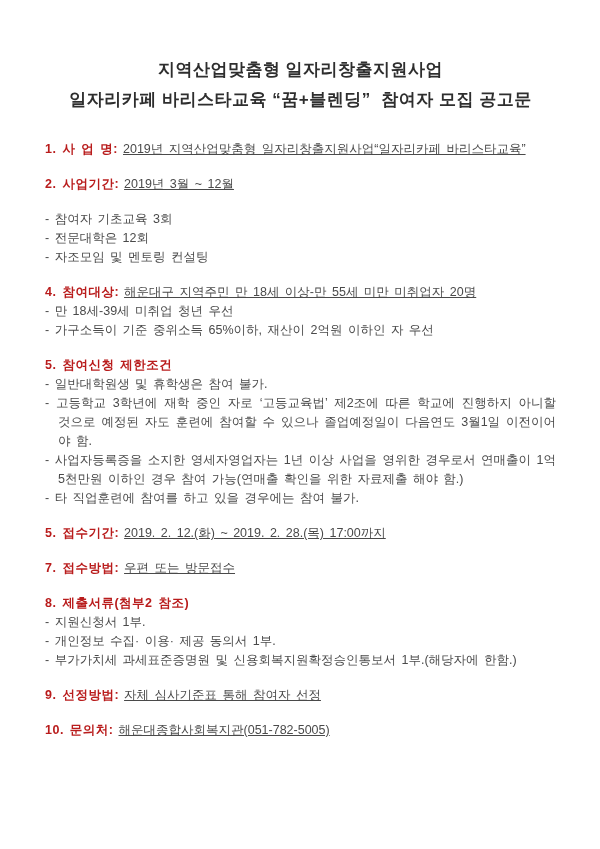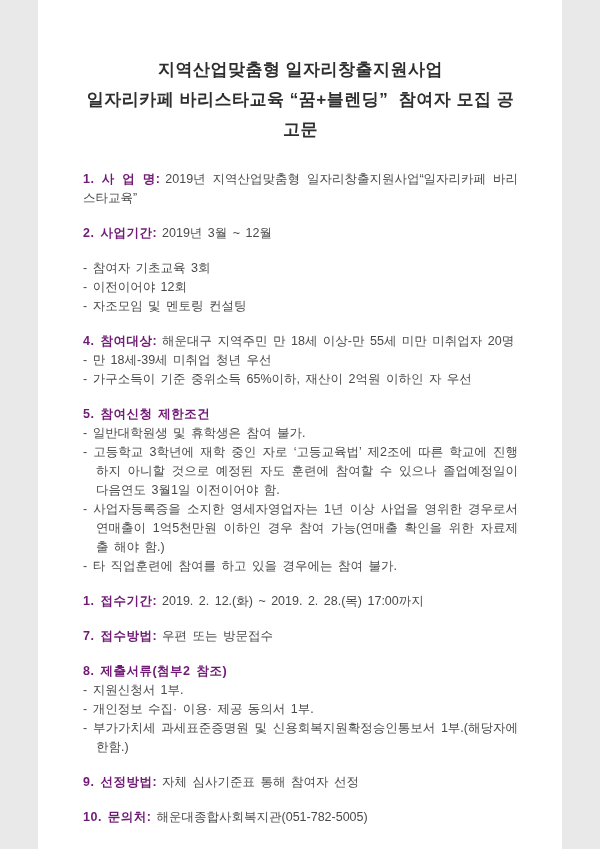--- a/index.html
+++ b/index.html
@@ -1,18 +1,18 @@
 <!DOCTYPE html>
 <html><head>
 <meta charset="utf-8">
 <style>
   * { margin: 0; padding: 0; box-sizing: border-box; }
   html, body { background: #e9e9e9; }
   .page {
-    width: 524px;
+    width: 600px;
     height: 849px;
     margin: 0 auto;
     background: #ffffff;
     font-family: "Liberation Sans", "DejaVu Sans", sans-serif;
     color: #4a4a4a;
     padding: 55px 44px 20px 45px;
     overflow: hidden;
   }
   .doc-title {
     text-align: center;
@@ -31,24 +31,24 @@
   }
   .sec-head {
     text-align: justify;
   }
   .sec-head.hang {
     padding-left: 72px;
     text-indent: -72px;
   }
   .sec-label {
     font-weight: bold;
-    color: #701a75;
+    color: #b91c1c;
     letter-spacing: 0.5px;
   }
-  .sec-text { margin-left: 5px; }
+  .sec-text { margin-left: 5px; text-decoration: underline; }
   .bullets { }
   .bullet {
     padding-left: 13px;
     text-indent: -13px;
     text-align: justify;
   }
 </style>
 </head>
 <body>
 
@@ -63,21 +63,21 @@
     <p class="sec-head"><span class="sec-label">1. 사 업 명:</span><span class="sec-text">2019년 지역산업맞춤형 일자리창출지원사업“일자리카페 바리스타교육”</span></p>
   </div>
 
   <div class="section">
     <p class="sec-head"><span class="sec-label">2. 사업기간:</span><span class="sec-text">2019년 3월 ~ 12월</span></p>
   </div>
 
   <div class="section">
     <div class="bullets">
       <p class="bullet">- 참여자 기초교육 3회</p>
-      <p class="bullet">- 이전이어야 12회</p>
+      <p class="bullet">- 전문대학은 12회</p>
       <p class="bullet">- 자조모임 및 멘토링 컨설팅</p>
     </div>
   </div>
 
   <div class="section">
     <p class="sec-head"><span class="sec-label">4. 참여대상:</span><span class="sec-text">해운대구 지역주민 만 18세 이상-만 55세 미만 미취업자 20명</span></p>
     <div class="bullets">
       <p class="bullet">- 만 18세-39세 미취업 청년 우선</p>
       <p class="bullet">- 가구소득이 기준 중위소득 65%이하, 재산이 2억원 이하인 자 우선</p>
     </div>
@@ -87,21 +87,21 @@
     <p class="sec-head"><span class="sec-label">5. 참여신청 제한조건</span></p>
     <div class="bullets">
       <p class="bullet">- 일반대학원생 및 휴학생은 참여 불가.</p>
       <p class="bullet">- 고등학교 3학년에 재학 중인 자로 ‘고등교육법’ 제2조에 따른 학교에 진행하지 아니할 것으로 예정된 자도 훈련에 참여할 수 있으나 졸업예정일이 다음연도 3월1일 이전이어야 함.</p>
       <p class="bullet">- 사업자등록증을 소지한 영세자영업자는 1년 이상 사업을 영위한 경우로서 연매출이 1억5천만원 이하인 경우 참여 가능(연매출 확인을 위한 자료제출 해야 함.)</p>
       <p class="bullet">- 타 직업훈련에 참여를 하고 있을 경우에는 참여 불가.</p>
     </div>
   </div>
 
   <div class="section">
-    <p class="sec-head"><span class="sec-label">1. 접수기간:</span><span class="sec-text">2019. 2. 12.(화) ~ 2019. 2. 28.(목) 17:00까지</span></p>
+    <p class="sec-head"><span class="sec-label">5. 접수기간:</span><span class="sec-text">2019. 2. 12.(화) ~ 2019. 2. 28.(목) 17:00까지</span></p>
   </div>
 
   <div class="section">
     <p class="sec-head"><span class="sec-label">7. 접수방법:</span><span class="sec-text">우편 또는 방문접수</span></p>
   </div>
 
   <div class="section">
     <p class="sec-head"><span class="sec-label">8. 제출서류(첨부2 참조)</span></p>
     <div class="bullets">
       <p class="bullet">- 지원신청서 1부.</p>

